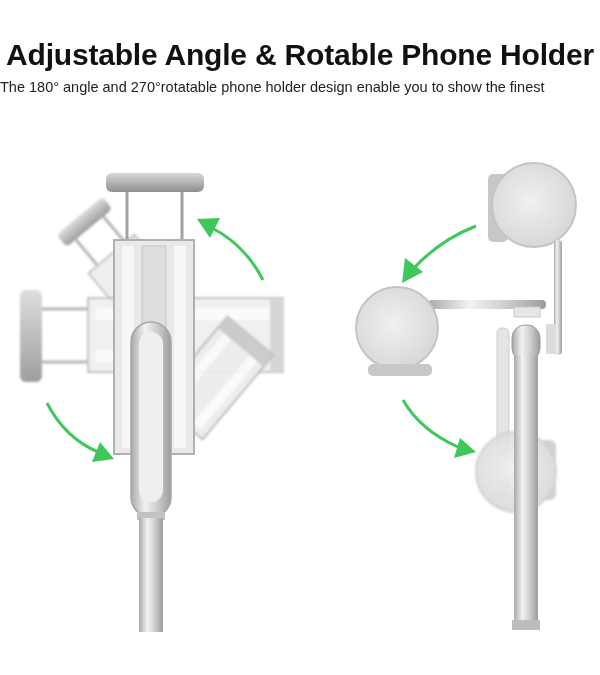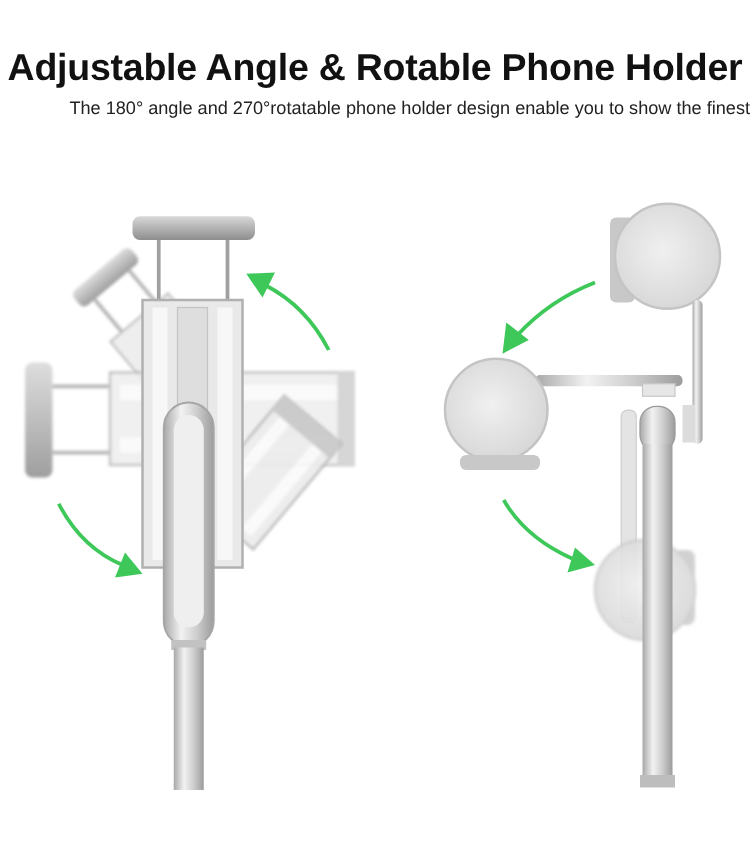--- a/index.html
+++ b/index.html
@@ -1,18 +1,18 @@
 <!DOCTYPE html>
 <html><head>
 <meta charset="utf-8">
 <style>
   html, body { margin: 0; padding: 0; background: #ffffff; }
   body { width: 600px; height: 675px; position: relative; overflow: hidden; font-family: "Liberation Sans", sans-serif; }
   .title { position: absolute; top: 38px; left: 0; width: 600px; text-align: center; font-weight: bold; font-size: 30px; color: #111; letter-spacing: -0.2px; }
-  .subtitle { position: absolute; top: 79px; left: 0; width: 600px; text-align: right; font-size: 14.5px; color: #222; }
+  .subtitle { position: absolute; top: 79px; left: 0; width: 600px; text-align: left; font-size: 14.5px; color: #222; }
   svg.art { position: absolute; left: 0; top: 0; }
 </style>
 </head>
 <body>
 
 <div class="title">Adjustable Angle &amp; Rotable Phone Holder</div>
 <div class="subtitle">The 180° angle and 270°rotatable phone holder design enable you to show the finest</div>
 
 <svg class="art" width="600" height="675" viewBox="0 0 600 675">
   <defs>

